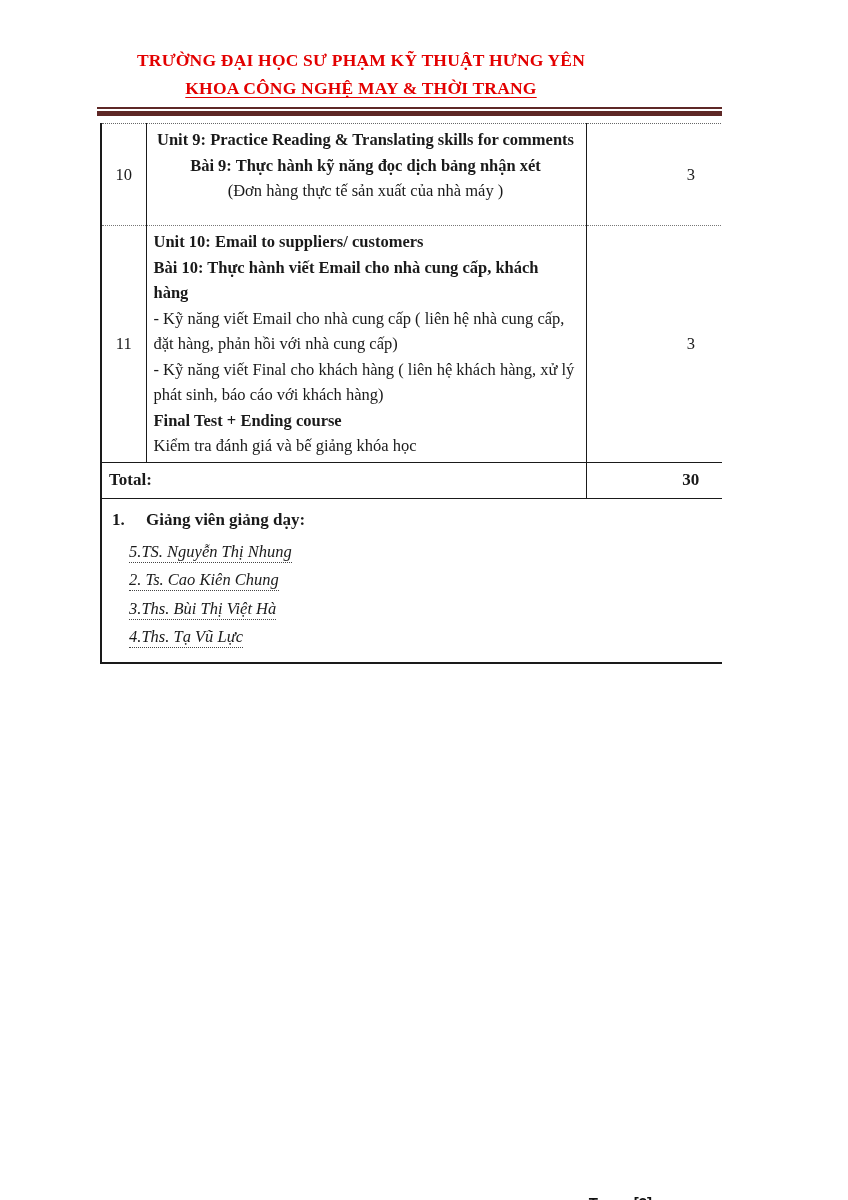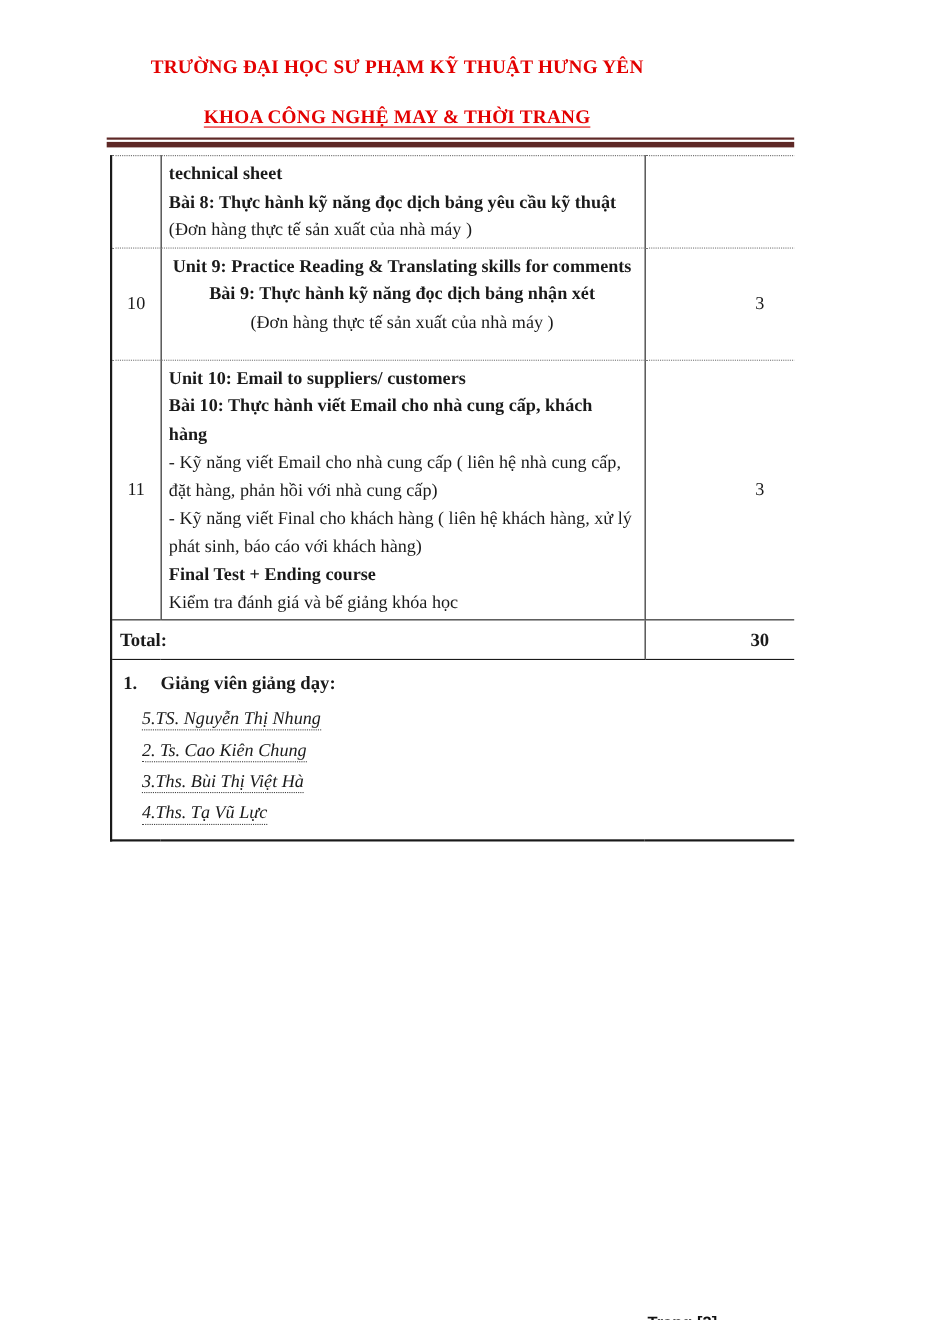--- a/index.html
+++ b/index.html
@@ -19,21 +19,21 @@
   }
   
   .doc-header{ padding-top:50px; text-align:center; }
   .doc-header .h-line1{
     color:var(--accent-red);
     font-weight:bold;
     font-size:17.5px;
     letter-spacing:.2px;
   }
   .doc-header .h-line2{
-    margin-top:25px;
+    margin-top:7px;
     color:var(--accent-red);
     font-weight:bold;
     font-size:17.5px;
     text-decoration:underline;
     text-underline-offset:3px;
     letter-spacing:.2px;
   }
   .header-rule{
     width:702px;
     margin:8px auto 0 97px;
@@ -145,29 +145,20 @@
   </div>
 
   <table class="syllabus">
     <colgroup>
       <col class="c-num">
         <col class="c-content">
         <col class="c-hours">
     </colgroup>
     <tbody>
 
-      <tr class="unit-row row-0">
-        <td class="num"></td>
-        <td class="content">
-          <p class="b">technical sheet</p>
-          <p class="b">Bài 8: Thực hành kỹ năng đọc dịch bảng yêu cầu kỹ thuật</p>
-          <p>(Đơn hàng thực tế sản xuất của nhà máy )</p>
-        </td>
-        <td class="hours plain"></td>
-      </tr>
 
       <tr class="unit-row row-1">
         <td class="num">10</td>
         <td class="content">
           <p class="b">Unit 9: Practice Reading  &amp; Translating skills for comments</p>
           <p class="b">Bài  9: Thực hành kỹ năng đọc dịch bảng nhận xét</p>
           <p> (Đơn hàng thực tế sản xuất của nhà máy )</p>
         </td>
         <td class="hours plain">3</td>
       </tr>

